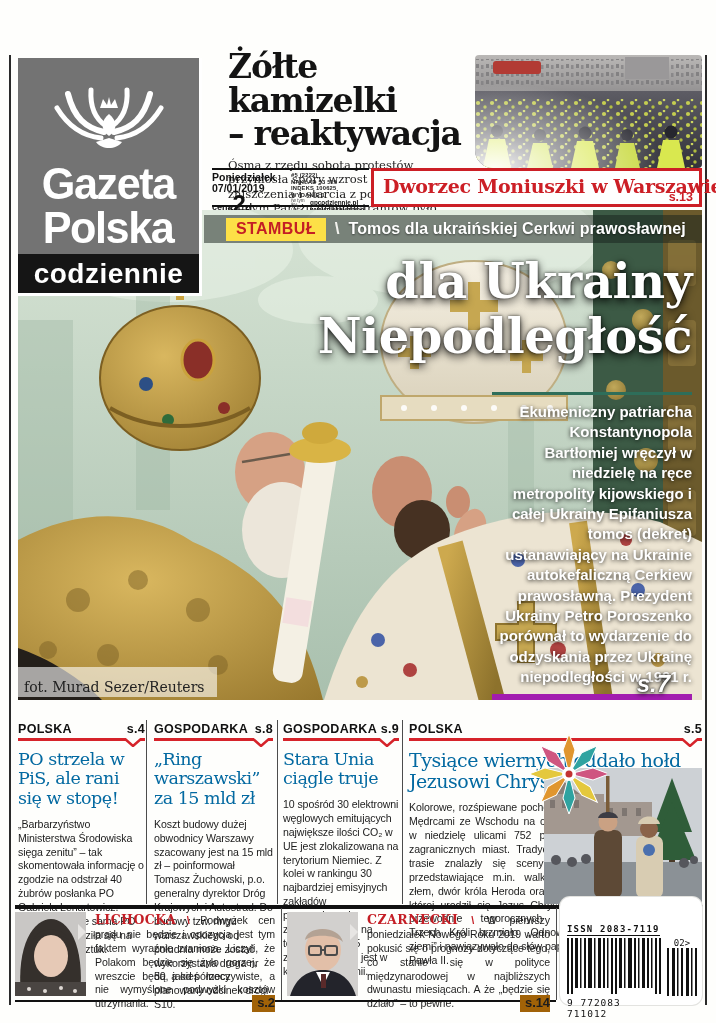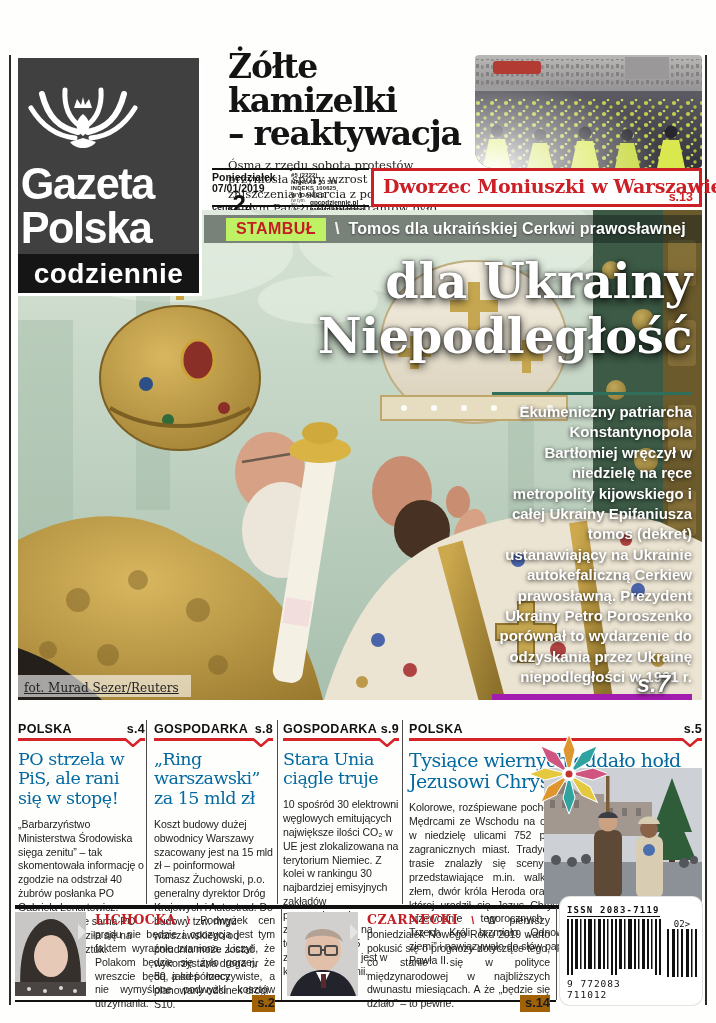--- a/index.html
+++ b/index.html
@@ -9,22 +9,22 @@
     background:#fefefc; overflow:hidden;
     font-family:"Liberation Sans", sans-serif; color:#111;
   }
   .rule-v { position:absolute; width:2px; background:#2a2a2a; }
   .rule-left { left:9px; top:55px; height:950px; }
   .rule-right { left:705px; top:55px; height:950px; }
 
   
   .masthead { position:absolute; left:18px; top:58px; width:184px; z-index:8;
               border-right:3px solid #fff; border-bottom:3px solid #fff; }
-  .masthead-red { height:196px; background:#404040; display:flex; flex-direction:column;
-                  align-items:flex-start; justify-content:flex-end; padding-bottom:4px; }
+  .masthead-red { height:196px; background:#737373; display:flex; flex-direction:column;
+                  align-items:center; justify-content:flex-end; padding-bottom:4px; }
   .masthead-eagle { margin-top:6px; }
   .masthead-title { color:#fff; font-weight:bold; font-size:45px; line-height:0.98;
                     letter-spacing:-1.5px; transform:scaleX(0.96); text-align:center; }
   .masthead-sub { height:39px; background:#151515; color:#fff; display:flex;
                   align-items:center; justify-content:center; font-weight:bold;
                   font-size:28px; letter-spacing:0.5px; }
 
   
   .top-story { position:absolute; left:228px; top:50px; width:248px; }
   .top-story-head { font-family:"DejaVu Serif", serif; font-weight:bold; font-size:33px;
@@ -63,36 +63,36 @@
   .promo-ref { position:absolute; right:6px; bottom:0px; color:#cc1f26; font-weight:bold;
                font-size:12.5px; }
 
   
   .mainphoto { position:absolute; left:18px; top:210px; width:684px; height:490px;
                overflow:hidden; background:#b9cdbb; }
   .mainphoto > svg.scene { position:absolute; left:0; top:0; width:100%; height:100%; }
   .kicker { position:absolute; left:186px; right:0; top:5px; height:28px;
             background:rgba(24,34,29,0.52); display:flex; align-items:center; gap:9px;
             padding-left:22px; z-index:4; }
-  .kicker-loc { background:#bef264; color:#c41e25; font-weight:bold; font-size:16px;
+  .kicker-loc { background:#fde047; color:#c41e25; font-weight:bold; font-size:16px;
                 padding:2px 10px 3px; letter-spacing:0.4px; }
   .kicker-sep { color:#f2f2ee; font-weight:bold; font-size:17px; }
   .kicker-text { color:#fff; font-weight:bold; font-size:16px; letter-spacing:0.1px;
                  text-shadow:0 1px 2px rgba(0,0,0,0.5); }
   .main-head { position:absolute; right:10px; top:44px; text-align:right; z-index:3;
                color:#fff; font-family:"DejaVu Serif", serif; font-weight:bold;
                font-size:48px; line-height:1.15; letter-spacing:-0.5px;
                text-shadow:0 3px 9px rgba(0,0,0,0.9), 0 0 3px rgba(0,0,0,0.65); }
   .deck { position:absolute; right:10px; top:182px; width:200px; z-index:3;
           text-align:right; color:#fff; font-weight:bold; font-size:15px; line-height:1.36;
           border-top:3px solid #2e6e5a; border-bottom:7px solid #a21caf; padding:7px 0;
           text-shadow:0 1px 4px rgba(0,0,0,0.85); }
   .credit { position:absolute; left:0; bottom:3px; background:rgba(255,255,255,0.6);
-            color:#222; font-family:"DejaVu Serif", serif; font-size:12px;
-            padding:6px 12px 2px 6px; z-index:3;text-decoration:underline; }
+            color:#222; font-family:"DejaVu Serif", serif; font-size:14px;
+            padding:12px 12px 2px 6px; z-index:3; }
   .mainphoto-ref { position:absolute; right:32px; bottom:2px; z-index:3; color:#fff;
                    font-weight:bold; font-style:italic; font-size:24px;
                    text-shadow:0 2px 5px #000, 0 0 2px #000; }
 
   
   .art { position:absolute; top:722px; }
   .art1 { left:18px;  width:127px; }
   .art2 { left:154px; width:119px; }
   .art3 { left:283px; width:116px; }
   .art4 { left:409px; width:293px; }
@@ -129,21 +129,21 @@
               line-height:1.3; color:#1d1d1d; text-align:justify; letter-spacing:-0.1px; }
   .col-name { color:#c41e25; font-family:"DejaVu Serif", serif; font-weight:bold;
               font-size:12.5px; letter-spacing:0.5px; }
   .col-sep { color:#c41e25; font-weight:bold; }
   .col-ref { position:absolute; right:0; bottom:-1px; font-weight:bold; font-size:13px;
              background:#a16207; padding-left:5px; }
   .columnist-inner { position:relative; height:87px; }
 
   
   .barcode { position:absolute; left:560px; top:897px; width:142px; height:108px;
-             background:#fff; border-radius:10px; padding:2px 7px 0; z-index:5;
+             background:#fff; border-radius:10px; padding:21px 7px 0; z-index:5;
              box-shadow:0 0 0 1px #e3e3e0; }
   .issn { font-family:"DejaVu Sans Mono", monospace; font-weight:bold; font-size:9px;
           letter-spacing:1.2px; color:#111; border-bottom:1.5px solid #111; display:inline-block;
           padding-bottom:1px; }
   .bars-row { display:flex; gap:6px; margin-top:2px; align-items:flex-start; }
   .bars-main { position:relative; }
   .bc-digits { font-family:"DejaVu Sans Mono", monospace; font-size:9.5px; letter-spacing:1px;
                color:#111; margin-top:-1px; }
   .bc-addon { display:flex; flex-direction:column; align-items:center; }
   .bc-addon-label { font-family:"DejaVu Sans Mono", monospace; font-size:9px; color:#111; }

